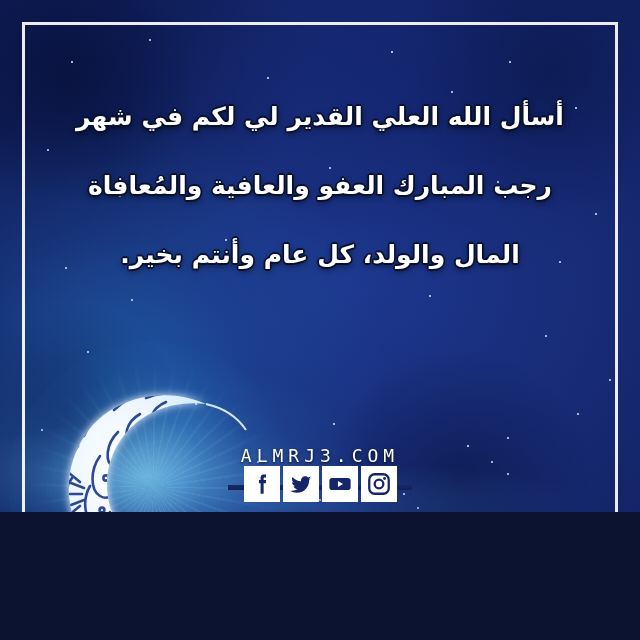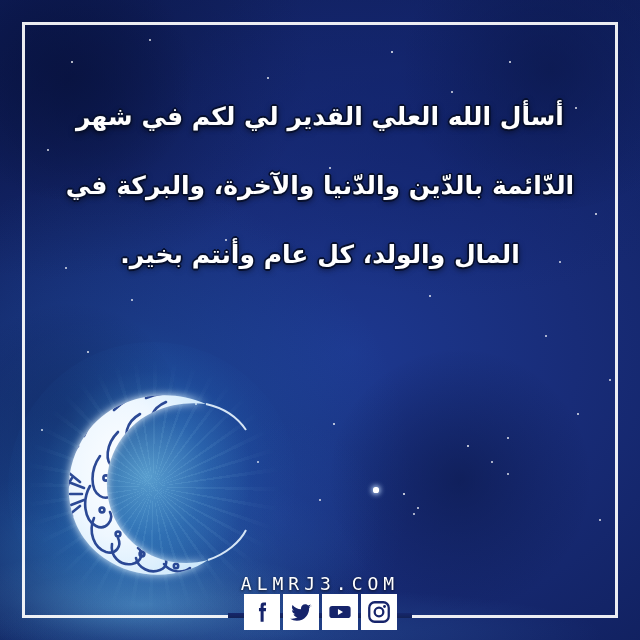--- a/index.html
+++ b/index.html
@@ -10,21 +10,21 @@
   body {
     width: 640px;
     height: 640px;
     overflow: hidden;
     font-family: "DejaVu Sans", "Liberation Sans", sans-serif;
   }
 
   #card {
     position: relative;
     width: 640px;
-    height: 640px;
+    height: 512px;
     overflow: hidden;
     background:
       radial-gradient(circle at 18% 74%, rgba(40,150,220,0.42) 0%, rgba(40,150,220,0.12) 22%, rgba(0,0,0,0) 42%),
       radial-gradient(ellipse 300px 120px at 20% 88%, rgba(90,180,230,0.30) 0%, rgba(90,180,230,0.05) 55%, rgba(0,0,0,0) 80%),
       radial-gradient(ellipse 420px 260px at 72% 18%, rgba(18,36,110,0.75) 0%, rgba(0,0,0,0) 70%),
       radial-gradient(ellipse 360px 300px at 8% 10%, rgba(10,22,72,0.85) 0%, rgba(0,0,0,0) 72%),
       radial-gradient(ellipse 500px 420px at 55% 55%, #1d388f 0%, #182c78 45%, #101f5c 100%),
       linear-gradient(170deg, #16286e 0%, #1b3183 35%, #17287a 70%, #101d55 100%);
   }
 
@@ -323,21 +323,21 @@
 
       <g stroke="#eaf6ff" stroke-width="2" fill="none" opacity="0.9">
         <path d="M158,22 C176,26 190,36 198,48"></path>
         <path d="M160,178 C178,172 192,160 198,148"></path>
       </g>
     </svg>
   </div>
 
   <div id="message">
     <p class="msg-line">أسأل الله العلي القدير لي لكم في شهر</p>
-    <p class="msg-line">الدّائمة بالدّين والدّنيا والآخرة، والبركة في</p>
+    <p class="msg-line">رجب المبارك العفو والعافية والمُعافاة</p>
     <p class="msg-line">المال والولد، كل عام وأنتم بخير.</p>
   </div>
 
   <div id="frame"></div>
   <div id="frame-gap"></div>
 
   <div id="watermark">
     <span id="site-name">ALMRJ3.COM</span>
   </div>
 

